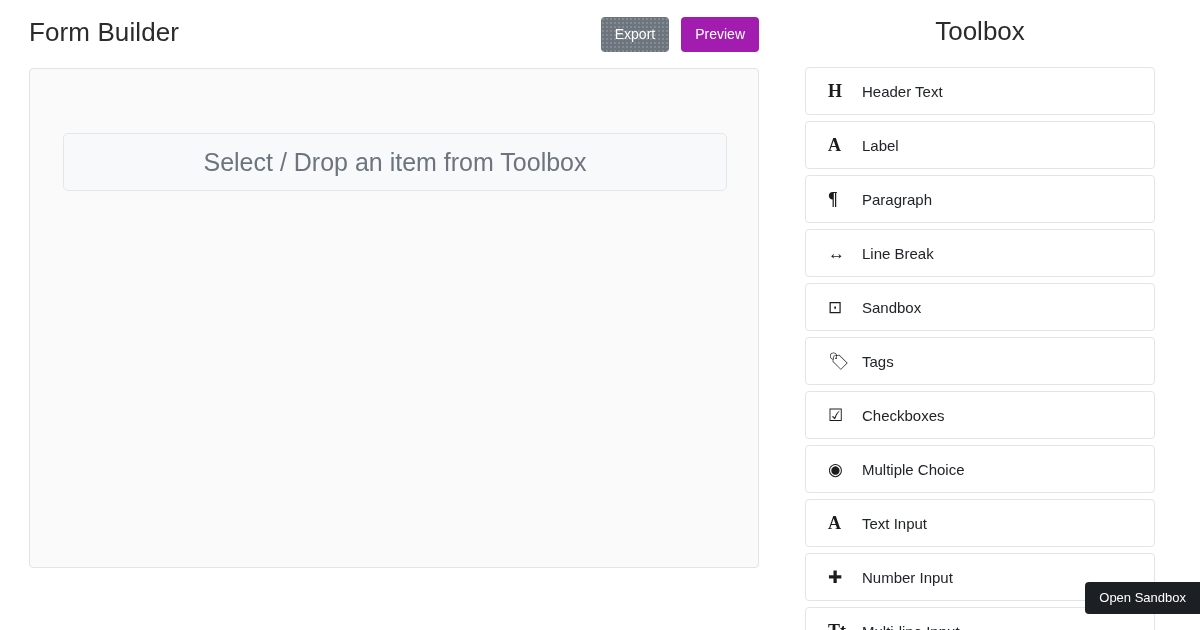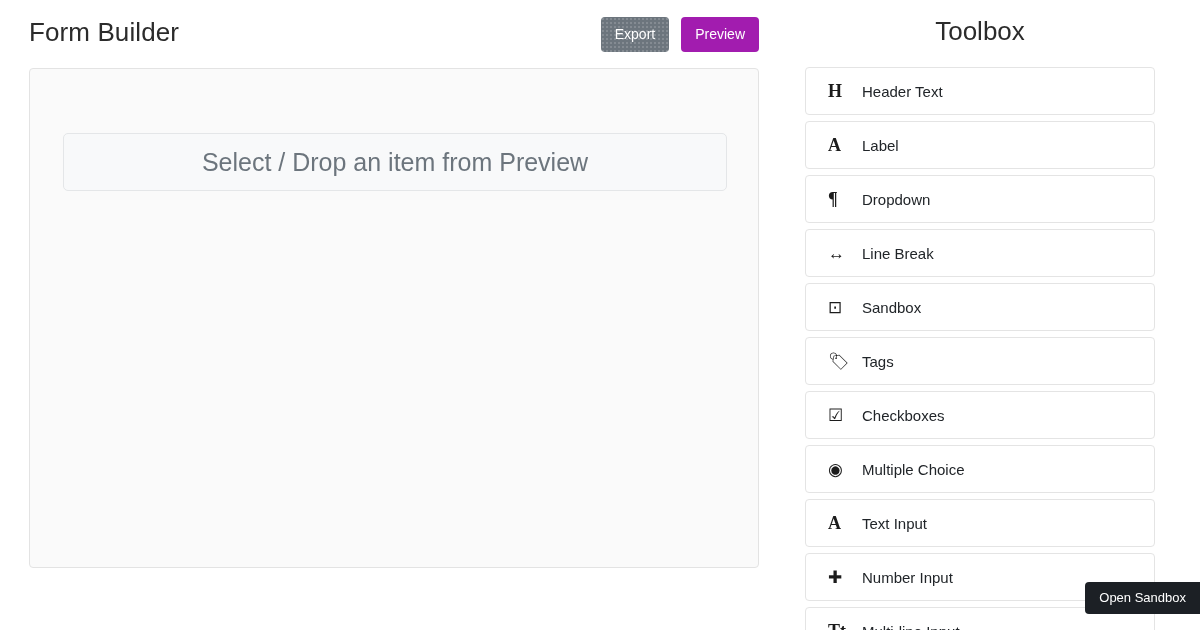--- a/index.html
+++ b/index.html
@@ -169,40 +169,40 @@
       <div class="page-title">Form Builder</div>
 
       <div class="head-actions">
         <button class="btn btn-export">Export</button>
         <button class="btn btn-preview">Preview</button>
       </div>
     </div>
 
     <div class="canvas">
       <div class="dropzone">
-        <span class="dropzone-text">Select / Drop an item from Preview</span>
+        <span class="dropzone-text">Select / Drop an item from Toolbox</span>
       </div>
     </div>
 
   </div>
 
   <div class="toolbox-col">
     <div class="toolbox-title">Toolbox</div>
     <div class="toolbox-list" id="toolbox-list">
         <div class="tool-item">
           <span class="tool-icon serif">H</span>
           <span class="tool-label">Header Text</span>
         </div>
         <div class="tool-item">
           <span class="tool-icon serif">A</span>
           <span class="tool-label">Label</span>
         </div>
         <div class="tool-item">
           <span class="tool-icon serif">¶</span>
-          <span class="tool-label">Dropdown</span>
+          <span class="tool-label">Paragraph</span>
         </div>
         <div class="tool-item">
           <span class="tool-icon">↔</span>
           <span class="tool-label">Line Break</span>
         </div>
         <div class="tool-item">
           <span class="tool-icon">⊡</span>
           <span class="tool-label">Sandbox</span>
         </div>
         <div class="tool-item">

